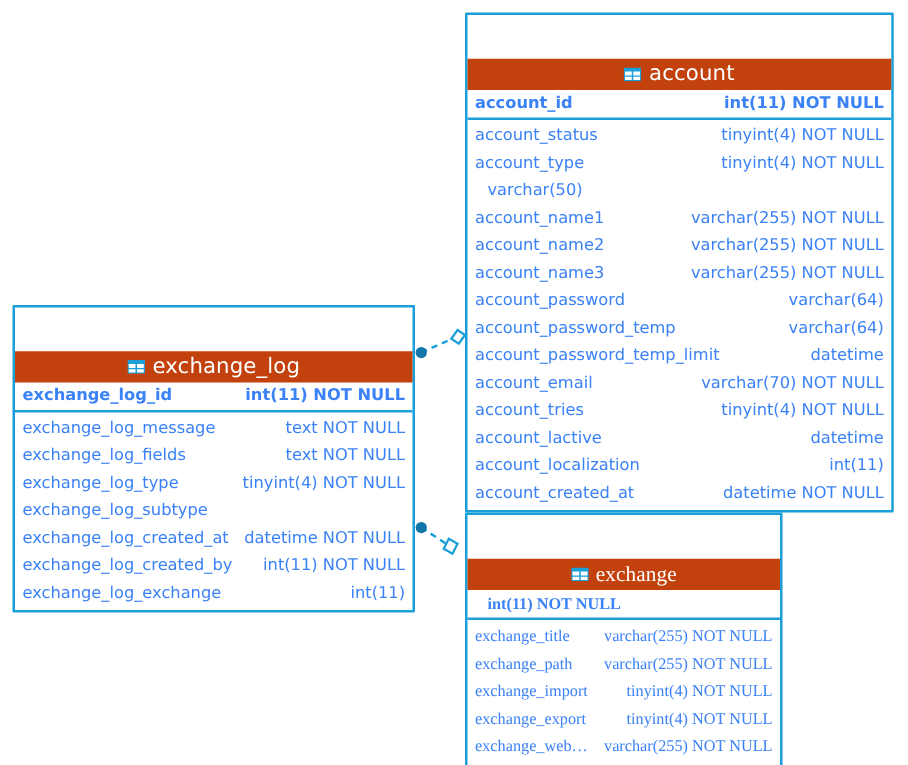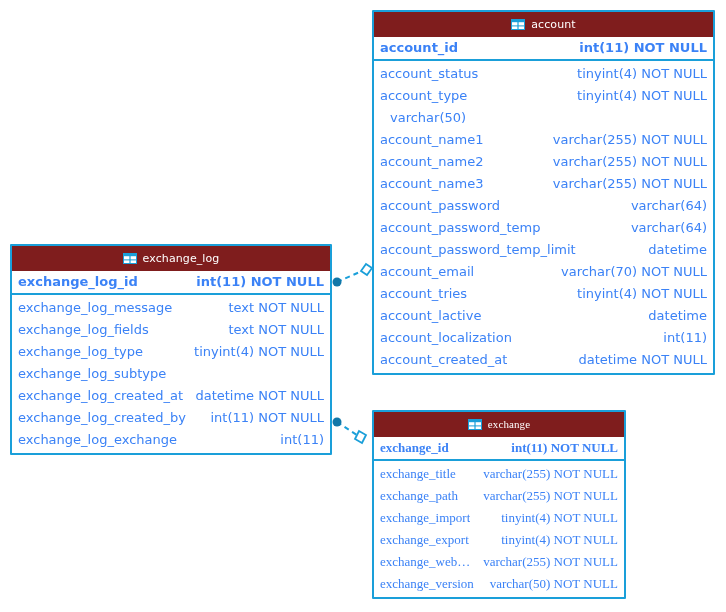--- a/index.html
+++ b/index.html
@@ -34,33 +34,34 @@
   
   .entity {
     position: absolute;
     box-sizing: border-box;
     border: 2px solid #1a9fd9;
     background: #ffffff;
     border-radius: 1px;
   }
 
   .entity-header {
-    background: #7f1d1d;
+    background: #c2410c;
     color: #ffffff;
     height: 25px;
     line-height: 25px;
     text-align: center;
-    font-size: 11px;
+    font-size: 17px;
     letter-spacing: 0.1px;
     white-space: nowrap;
     overflow: hidden;
     display: flex;
     align-items: center;
     justify-content: center;
     gap: 6px;
+    margin-top: 35px;
   }
 
   .table-icon {
     display: inline-block;
     width: 14px;
     height: 11px;
     position: relative;
     flex: 0 0 auto;
   }
   .table-icon svg { display: block; }
@@ -255,21 +256,20 @@
           <rect x="1" y="3.2" width="5.4" height="3.2" fill="#ffffff"></rect>
           <rect x="7.6" y="3.2" width="5.4" height="3.2" fill="#ffffff"></rect>
           <rect x="1" y="7.4" width="5.4" height="2.6" fill="#ffffff"></rect>
           <rect x="7.6" y="7.4" width="5.4" height="2.6" fill="#ffffff"></rect>
         </svg>
       </span>
       <span>exchange</span>
     </div>
     <div class="entity-pk">
       <div class="row">
-        <span class="col-name">exchange_id</span>
         <span class="col-type">int(11) NOT NULL</span>
       </div>
     </div>
     <div class="entity-fields">
       <div class="row">
         <span class="col-name">exchange_title</span>
         <span class="col-type">varchar(255) NOT NULL</span>
       </div>
       <div class="row">
         <span class="col-name">exchange_path</span>

